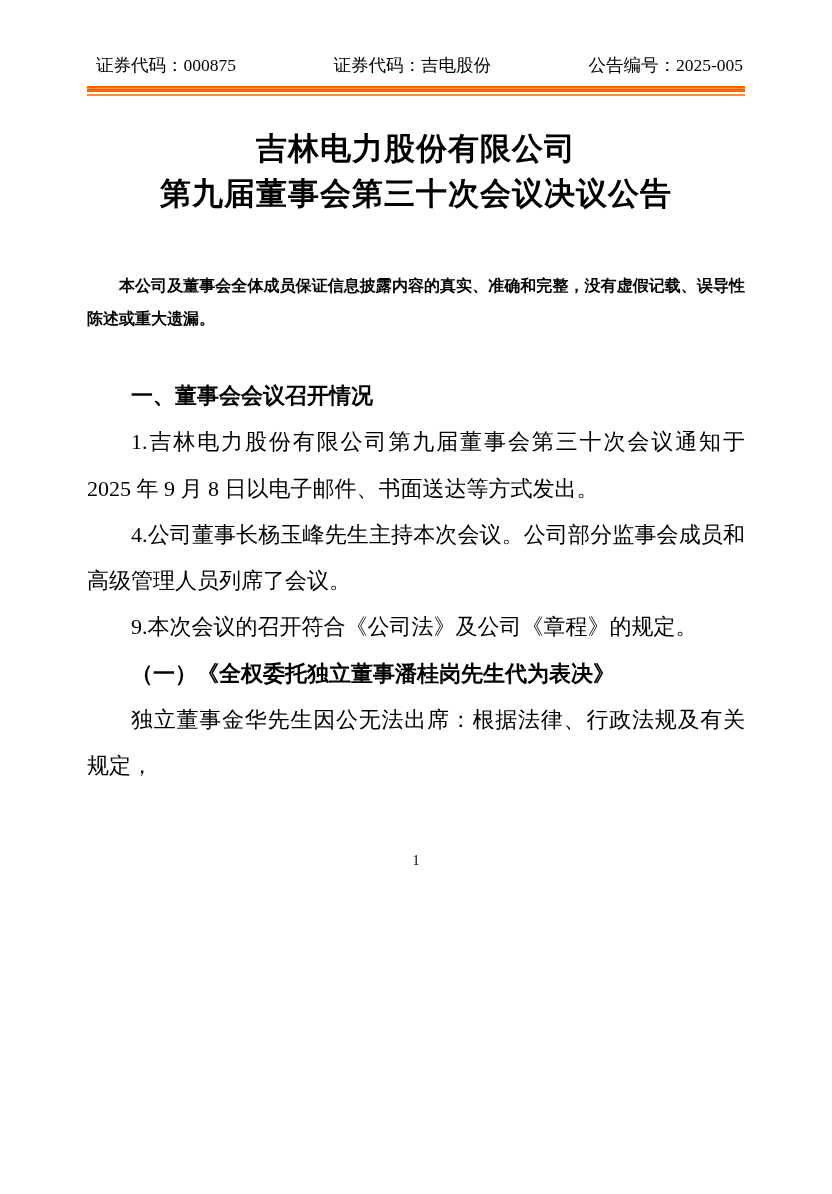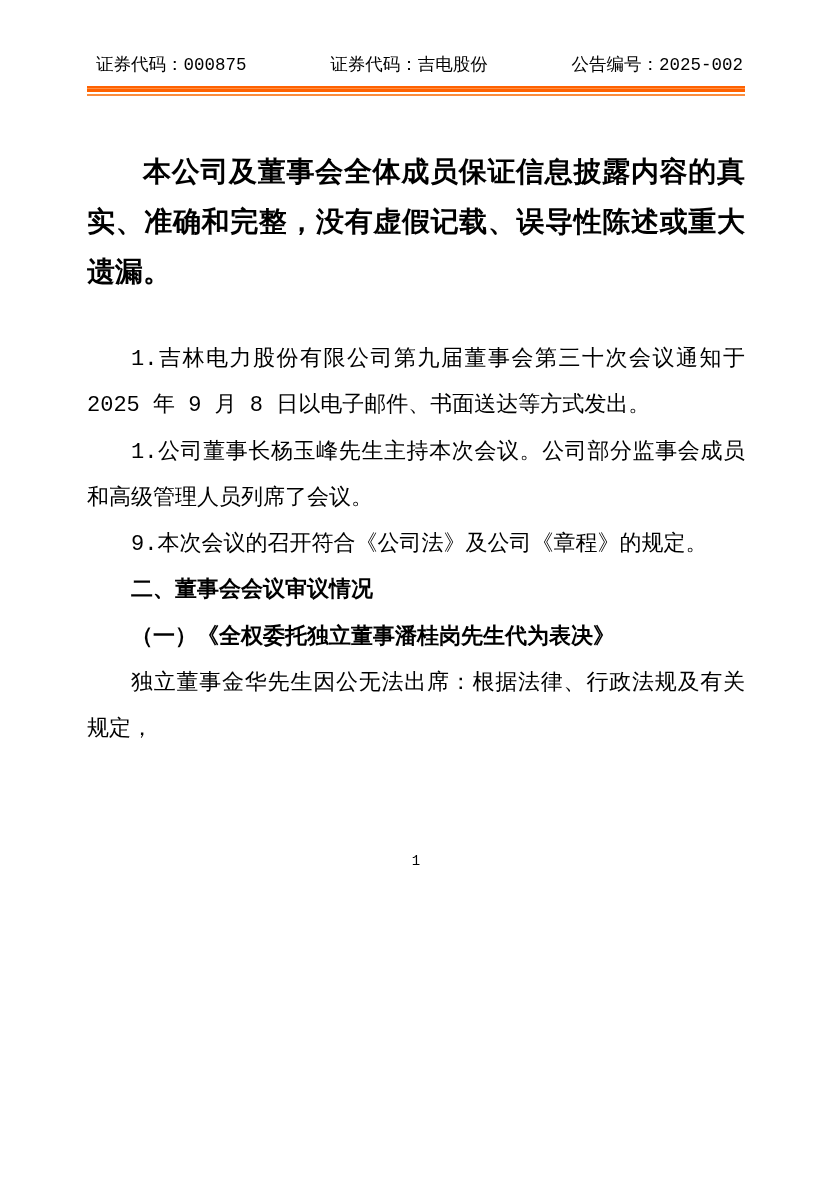--- a/index.html
+++ b/index.html
@@ -11,21 +11,21 @@
   }
   * { margin: 0; padding: 0; box-sizing: border-box; }
   html, body { background: var(--page-bg); }
   .page {
     position: relative;
     width: 832px;
     height: 900px;
     margin: 0 auto;
     background: var(--page-bg);
     color: var(--text);
-    font-family: Liberation Mono, monospace;
+    font-family: Liberation Serif, serif;
     overflow: hidden;
   }
   
   .header-row {
     margin: 0 87px;
     padding-top: 53px;
     display: flex;
     justify-content: space-between;
     align-items: baseline;
     font-size: 17.5px;
@@ -50,22 +50,22 @@
     text-align: center;
     font-weight: bold;
     font-size: 31px;
     line-height: 45px;
     letter-spacing: 1px;
   }
   
   .statement {
     margin: 53px 87px 0 87px;
     font-weight: bold;
-    font-size: 28px;
-    line-height: 50px;
+    font-size: 16px;
+    line-height: 33px;
     text-indent: 2em;
     text-align: justify;
   }
   
   .content {
     margin: 38px 87px 0 87px;
     font-size: 22px;
     line-height: 46.3px;
   }
   .content .para {
@@ -88,36 +88,40 @@
   }
 </style>
 </head>
 <body>
 
 <div class="page">
 
   <div class="header-row">
     <span class="cell-left">证券代码：000875</span>
     <span class="cell-mid">证券代码：吉电股份</span>
-    <span class="cell-right">公告编号：2025-002</span>
+    <span class="cell-right">公告编号：2025-005</span>
   </div>
 
   <div class="divider">
     <div class="bar-thick"></div>
     <div class="bar-gap"></div>
     <div class="bar-thin"></div>
   </div>
 
+  <div class="doc-title">
+    <div>吉林电力股份有限公司</div>
+    <div>第九届董事会第三十次会议决议公告</div>
+  </div>
 
   <div class="statement">本公司及董事会全体成员保证信息披露内容的真实、准确和完整，没有虚假记载、误导性陈述或重大遗漏。</div>
 
   <div class="content">
+    <div class="heading">一、董事会会议召开情况</div>
     <div class="para">1.吉林电力股份有限公司第九届董事会第三十次会议通知于 2025 年 9 月 8 日以电子邮件、书面送达等方式发出。</div>
-    <div class="para">1.公司董事长杨玉峰先生主持本次会议。公司部分监事会成员和高级管理人员列席了会议。</div>
+    <div class="para">4.公司董事长杨玉峰先生主持本次会议。公司部分监事会成员和高级管理人员列席了会议。</div>
     <div class="para">9.本次会议的召开符合《公司法》及公司《章程》的规定。</div>
-    <div class="heading">二、董事会会议审议情况</div>
     <div class="subheading">（一）《全权委托独立董事潘桂岗先生代为表决》</div>
     <div class="para">独立董事金华先生因公无法出席：根据法律、行政法规及有关规定，</div>
   </div>
 
   <div class="page-number">1</div>
 
 </div>
 
 </body></html>

